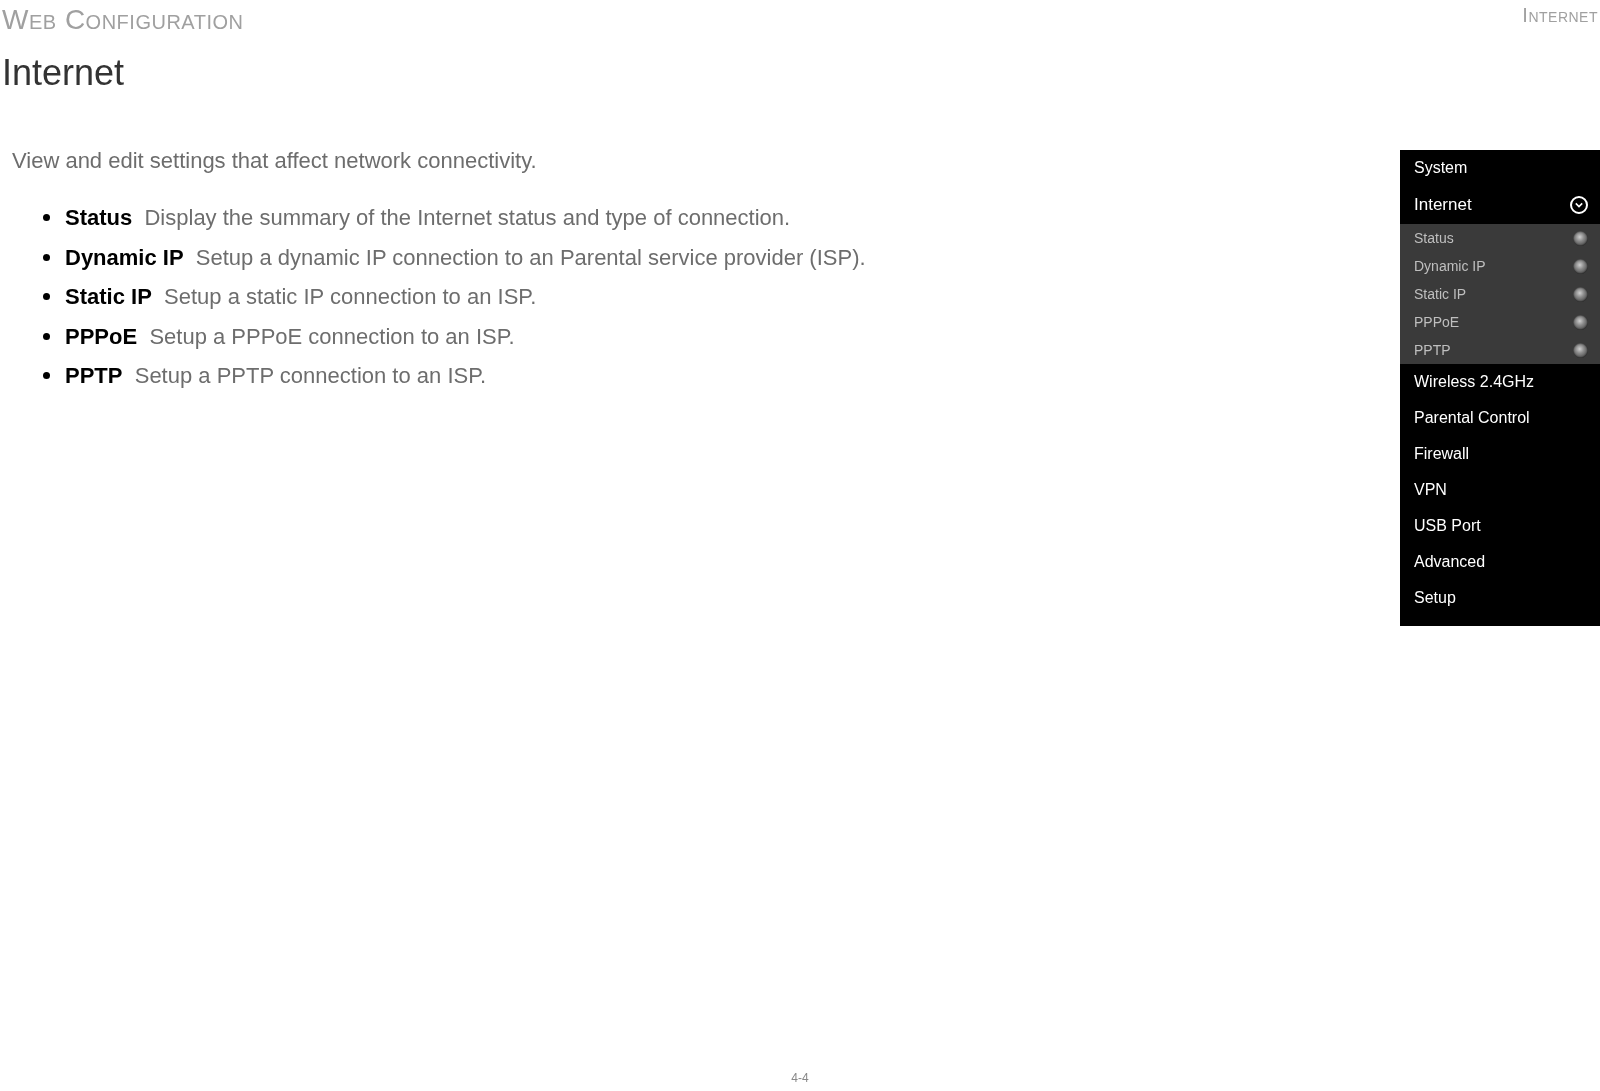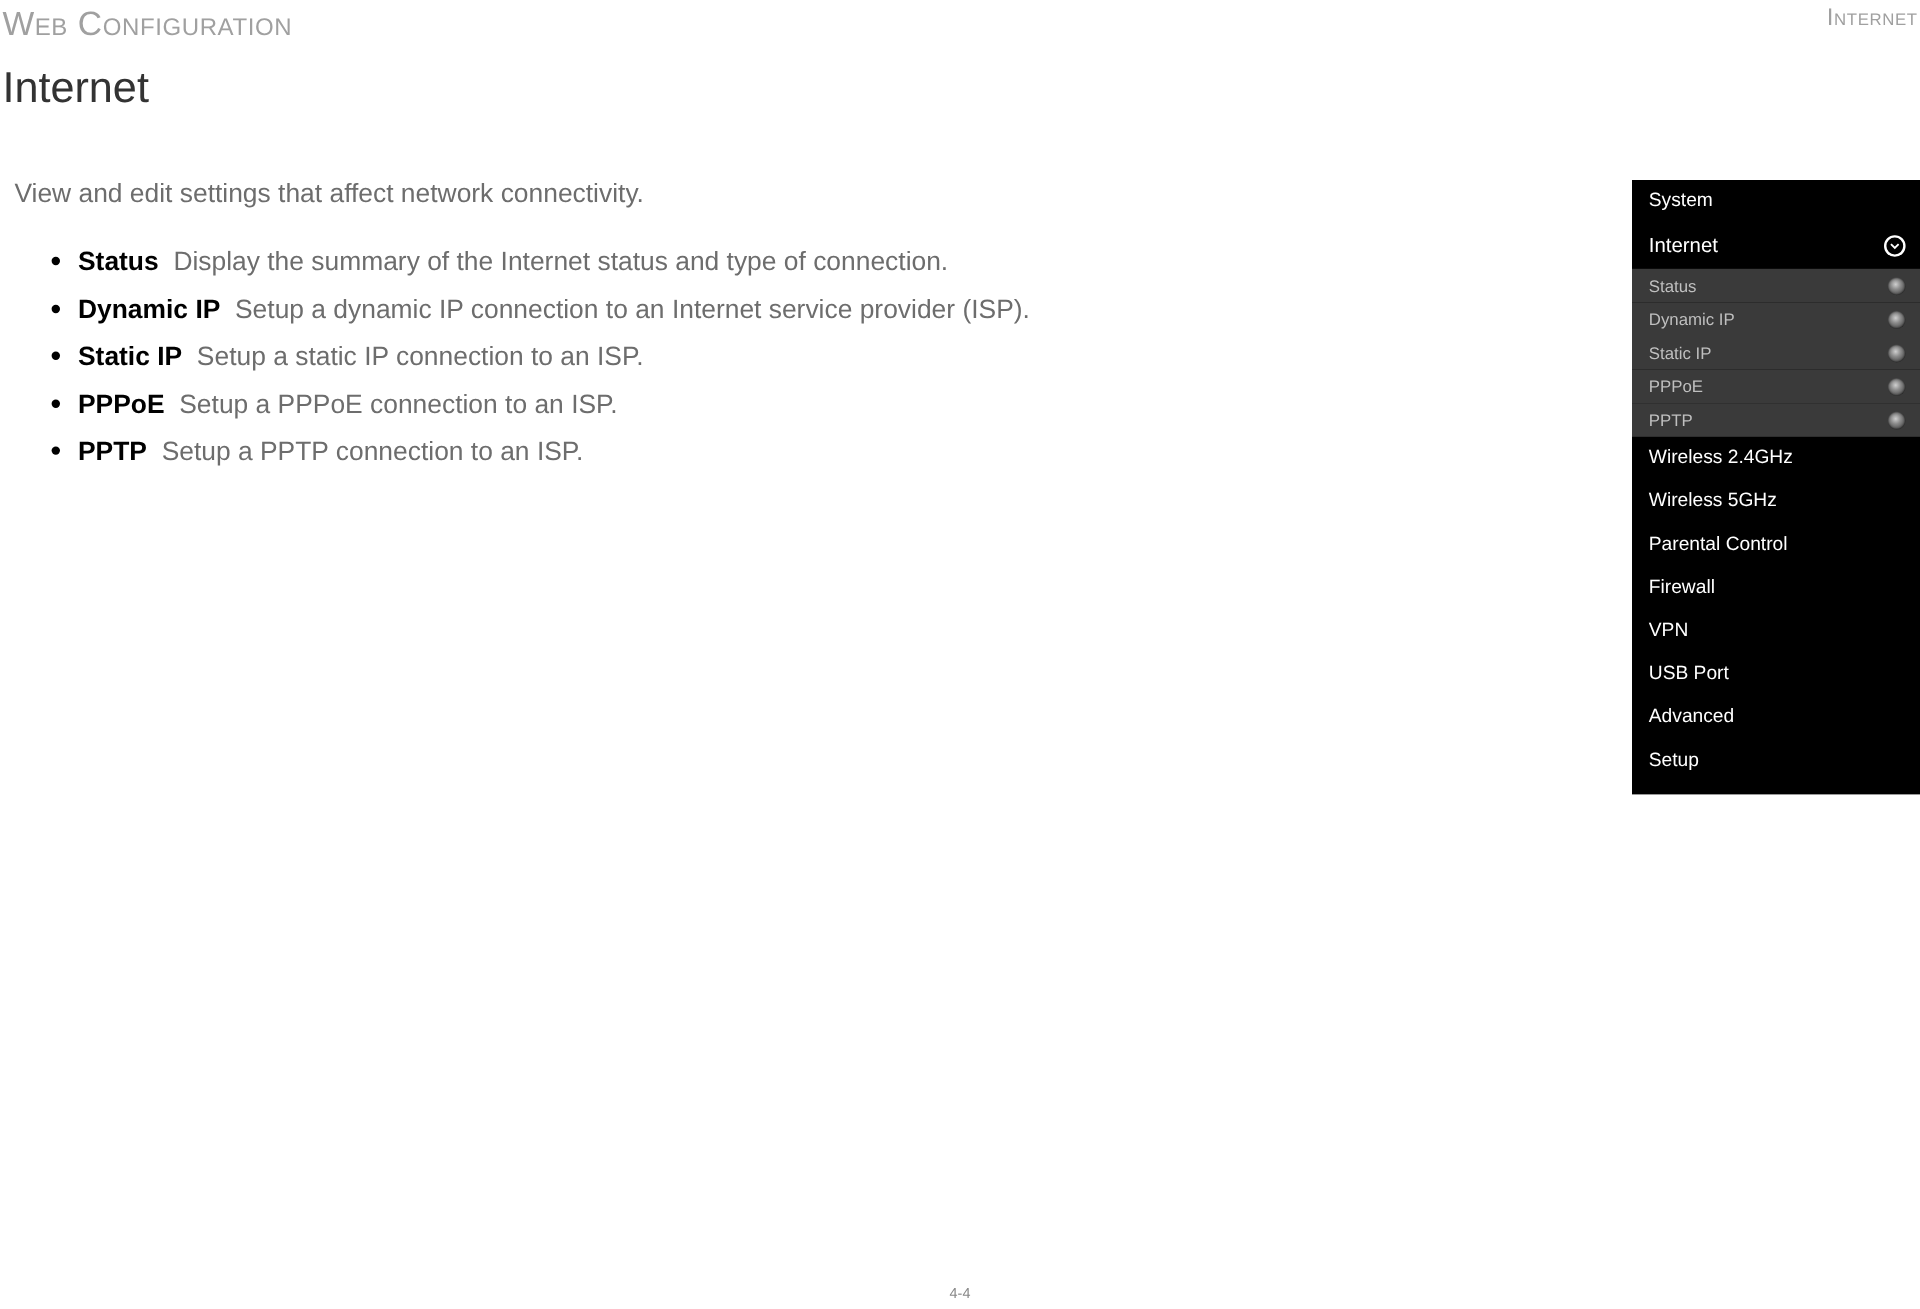--- a/index.html
+++ b/index.html
@@ -75,21 +75,21 @@
     color: #000;
   }
   .desc {
     color: #6d6d6d;
   }
   
   .sidebar {
     position: absolute;
     top: 150px;
     right: 0;
-    width: 240px;
+    width: 200px;
     background: #000;
     color: #fff;
     font-family: Arial, sans-serif;
     font-size: 16px;
     padding-bottom: 10px;
   }
   .sb-item {
     display: flex;
     align-items: center;
     justify-content: space-between;
@@ -148,21 +148,21 @@
 
 <div class="content">
   <div class="intro">View and edit settings that affect network connectivity.</div>
   <ul class="feature-list">
     <li>
       <span class="term">Status</span>&nbsp;
       <span class="desc">Display the summary of the Internet status and type of connection.</span>
     </li>
     <li>
       <span class="term">Dynamic IP</span>&nbsp;
-      <span class="desc">Setup a dynamic IP connection to an Internet service provider (ISP).</span>
+      <span class="desc">Setup a dynamic IP connection to an Parental service provider (ISP).</span>
     </li>
     <li>
       <span class="term">Static IP</span>&nbsp;
       <span class="desc">Setup a static IP connection to an ISP.</span>
     </li>
     <li>
       <span class="term">PPPoE</span>&nbsp;
       <span class="desc">Setup a PPPoE connection to an ISP.</span>
     </li>
     <li>
@@ -201,23 +201,20 @@
     <span class="radio-dot"></span>
   </div>
   <div class="sb-item sub">
     <span>PPTP</span>
     <span class="radio-dot"></span>
   </div>
   <div class="sb-item">
     <span>Wireless 2.4GHz</span>
   </div>
   <div class="sb-item">
-    <span>Wireless 5GHz</span>
-  </div>
-  <div class="sb-item">
     <span>Parental Control</span>
   </div>
   <div class="sb-item">
     <span>Firewall</span>
   </div>
   <div class="sb-item">
     <span>VPN</span>
   </div>
   <div class="sb-item">
     <span>USB Port</span>

